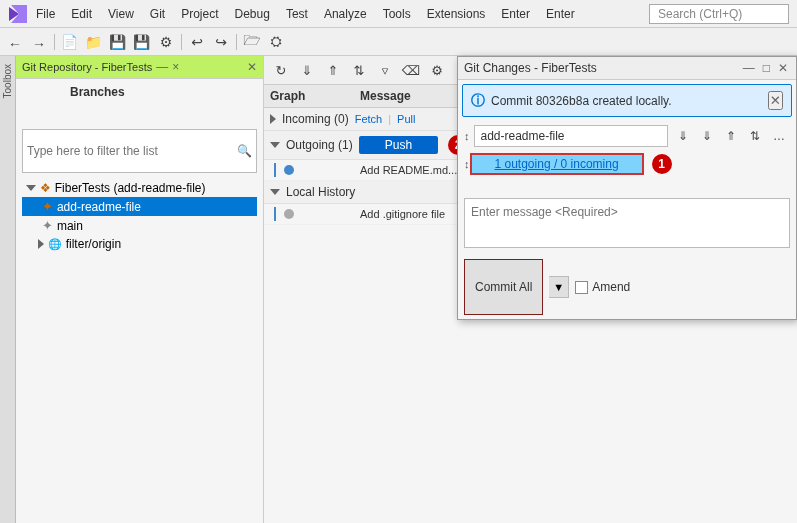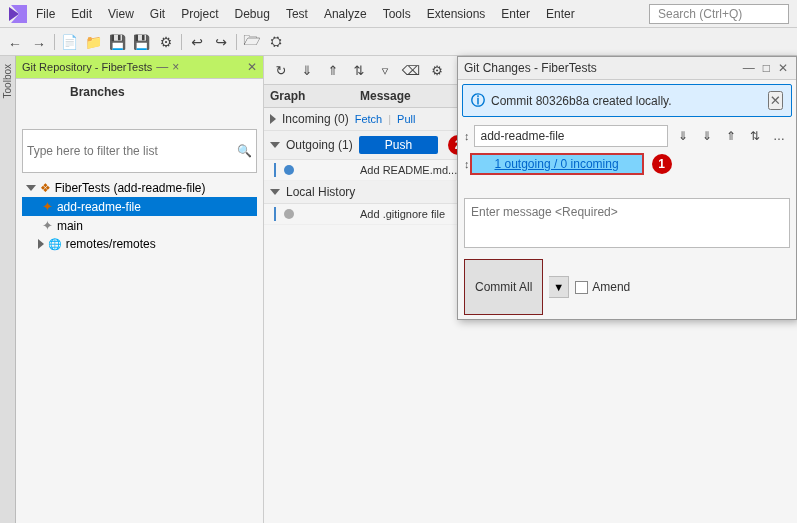--- a/index.html
+++ b/index.html
@@ -197,21 +197,21 @@
           </div>
 
           <div class="branch-item">
             <span style="font-size:13px; color:#888;">✦</span>
             <span>main</span>
           </div>
 
           <div class="branch-group-header" style="padding-left:16px;">
             <span class="triangle-right"></span>
             <span class="remote-icon">🌐</span>
-            <span>remotes/remotes</span>
+            <span>filter/origin</span>
           </div>
         </div>
       </div>
     </div>
   </div>
 
   <div class="right-panel">
 
     <div class="git-toolbar">
       <button class="git-tool-btn">↻</button>

